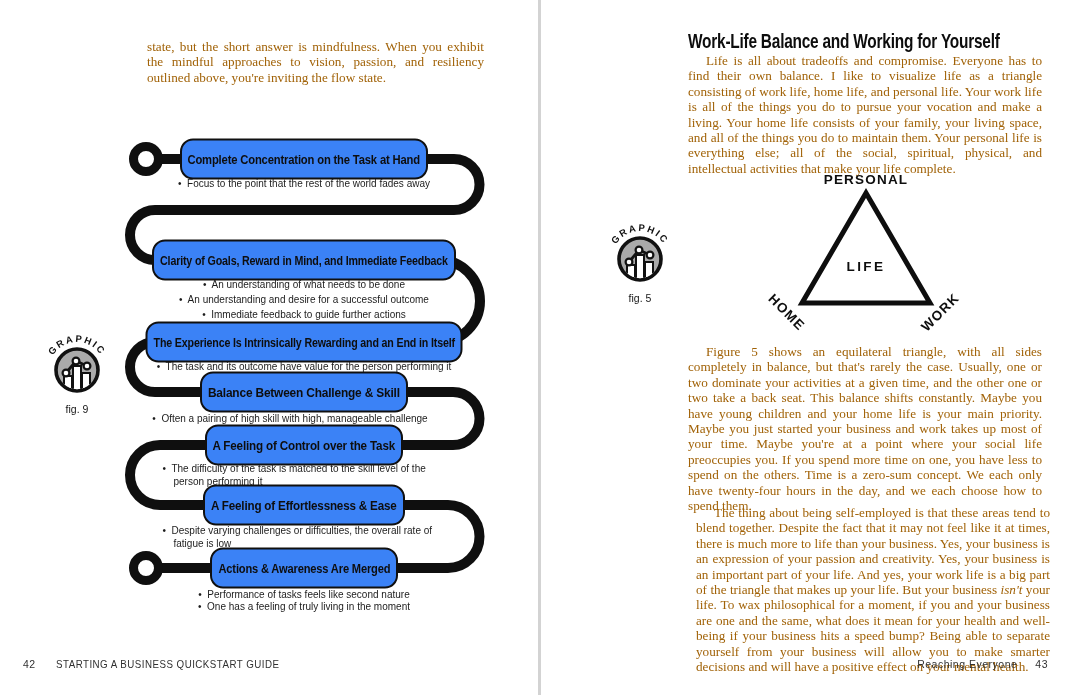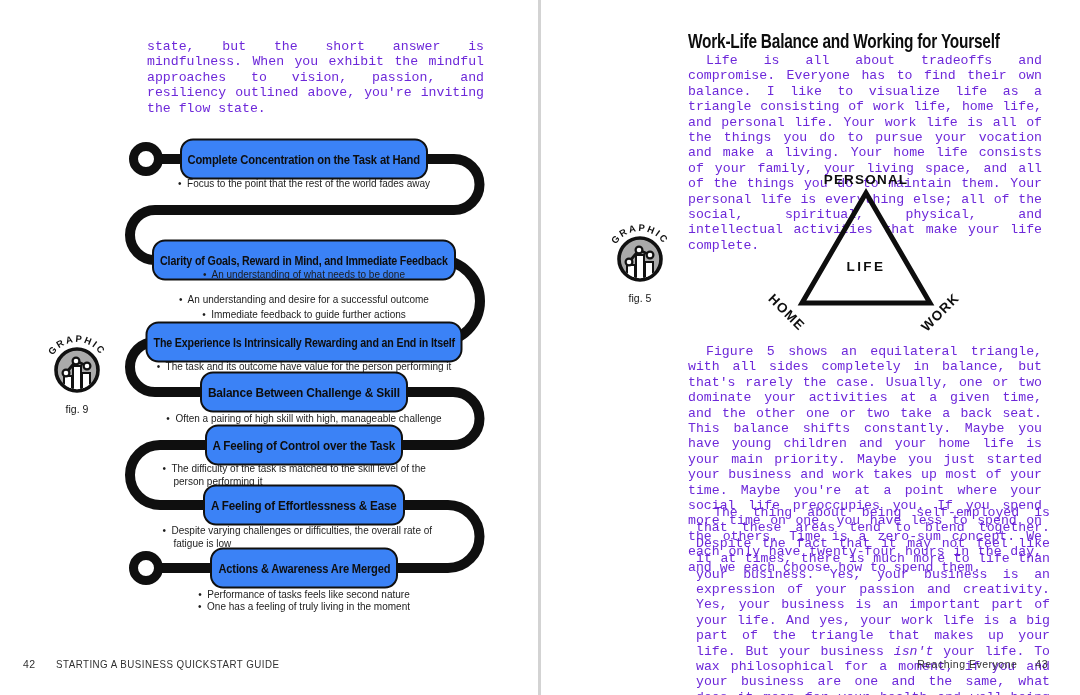--- a/index.html
+++ b/index.html
@@ -3,22 +3,22 @@
 <meta charset="utf-8">
 <style>
   html,body{margin:0;padding:0;background:#fff;}
   .spread{position:relative;width:1080px;height:695px;background:#ffffff;overflow:hidden;
           font-family:"Liberation Sans",sans-serif;color:#151515;}
   .page{position:absolute;top:0;height:695px;background:#fff;}
   .page.left{left:0;width:538px;}
   .page.right{left:541px;width:539px;}
   .gutter{position:absolute;top:0;left:538px;width:3px;height:695px;background:#d3d3d3;}
 
-  .serif{font-family:Liberation Mono, monospace;font-size:13.2px;line-height:15.4px;
-         text-align:justify;color:#6d28d9;margin:0;}
+  .serif{font-family:Liberation Serif, serif;font-size:13.2px;line-height:15.4px;
+         text-align:justify;color:#a16207;margin:0;}
   .intro{position:absolute;left:147px;top:39px;width:337px;}
   .intro .lead{margin-top:15px;text-align:left;}
 
   
   .flow{position:absolute;left:0;top:0;width:538px;height:650px;}
   .flow-svg{position:absolute;left:0;top:0;}
   .pill{position:absolute;height:41px;background:#3b82f6;border:2.5px solid #101010;
         border-radius:13px;display:flex;align-items:center;justify-content:center;
         transform:translate(-50%,-50%);box-sizing:border-box;}
   .pill span{display:inline-block;white-space:nowrap;font-weight:bold;font-size:13.5px;
@@ -70,31 +70,31 @@
       </svg>
 
     <div class="pill" style="left: 304px; top: 159px; width: 248px;">
           <span style="transform: scaleX(0.832);">Complete Concentration on the Task at Hand</span>
         </div>
         <div class="fbullet nowrap" style="left: 304px; top: 178px;">•&nbsp; Focus to the point that the rest of the world fades away</div>
         <div class="fbullet nowrap" style="left: 304px; top: 243px; text-align: center;">•&nbsp; Time seems to speed up or slow down</div>
         <div class="pill" style="left: 304px; top: 260px; width: 304px;">
           <span style="transform: scaleX(0.791);">Clarity of Goals, Reward in Mind, and Immediate Feedback</span>
         </div>
-        <div class="fbullet nowrap" style="left: 304px; top: 269px;">•&nbsp; An understanding of what needs to be done</div>
+        <div class="fbullet nowrap" style="left: 304px; top: 279px;">•&nbsp; An understanding of what needs to be done</div>
         <div class="fbullet nowrap" style="left: 304px; top: 294px;">•&nbsp; An understanding and desire for a successful outcome</div>
         <div class="fbullet nowrap" style="left: 304px; top: 309px;">•&nbsp; Immediate feedback to guide further actions</div>
         <div class="pill" style="left: 304px; top: 342px; width: 317px;">
           <span style="transform: scaleX(0.79);">The Experience Is Intrinsically Rewarding and an End in Itself</span>
         </div>
         <div class="fbullet nowrap" style="left: 304px; top: 361px;">•&nbsp; The task and its outcome have value for the person performing it</div>
         <div class="pill" style="left: 304px; top: 392px; width: 208px;">
           <span style="transform: scaleX(0.881);">Balance Between Challenge &amp; Skill</span>
         </div>
-        <div class="fbullet nowrap" style="left: 304px; top: 413px; text-align: center;">•&nbsp; Often a pairing of high skill with high, manageable challenge</div>
+        <div class="fbullet nowrap" style="left: 290px; top: 413px; text-align: center;">•&nbsp; Often a pairing of high skill with high, manageable challenge</div>
         <div class="pill" style="left: 304px; top: 445px; width: 198px;">
           <span style="transform: scaleX(0.863);">A Feeling of Control over the Task</span>
         </div>
         <div class="fbullet" style="left: 304px; top: 463px; width: 272px;">•&nbsp; The difficulty of the task is matched to the skill level of the person performing it</div>
         <div class="pill" style="left: 304px; top: 505px; width: 202px;">
           <span style="transform: scaleX(0.861);">A Feeling of Effortlessness &amp; Ease</span>
         </div>
         <div class="fbullet" style="left: 304px; top: 525px; width: 272px;">•&nbsp; Despite varying challenges or difficulties, the overall rate of fatigue is low</div>
         <div class="pill" style="left: 304px; top: 568px; width: 188px;">
           <span style="transform: scaleX(0.823);">Actions &amp; Awareness Are Merged</span>

